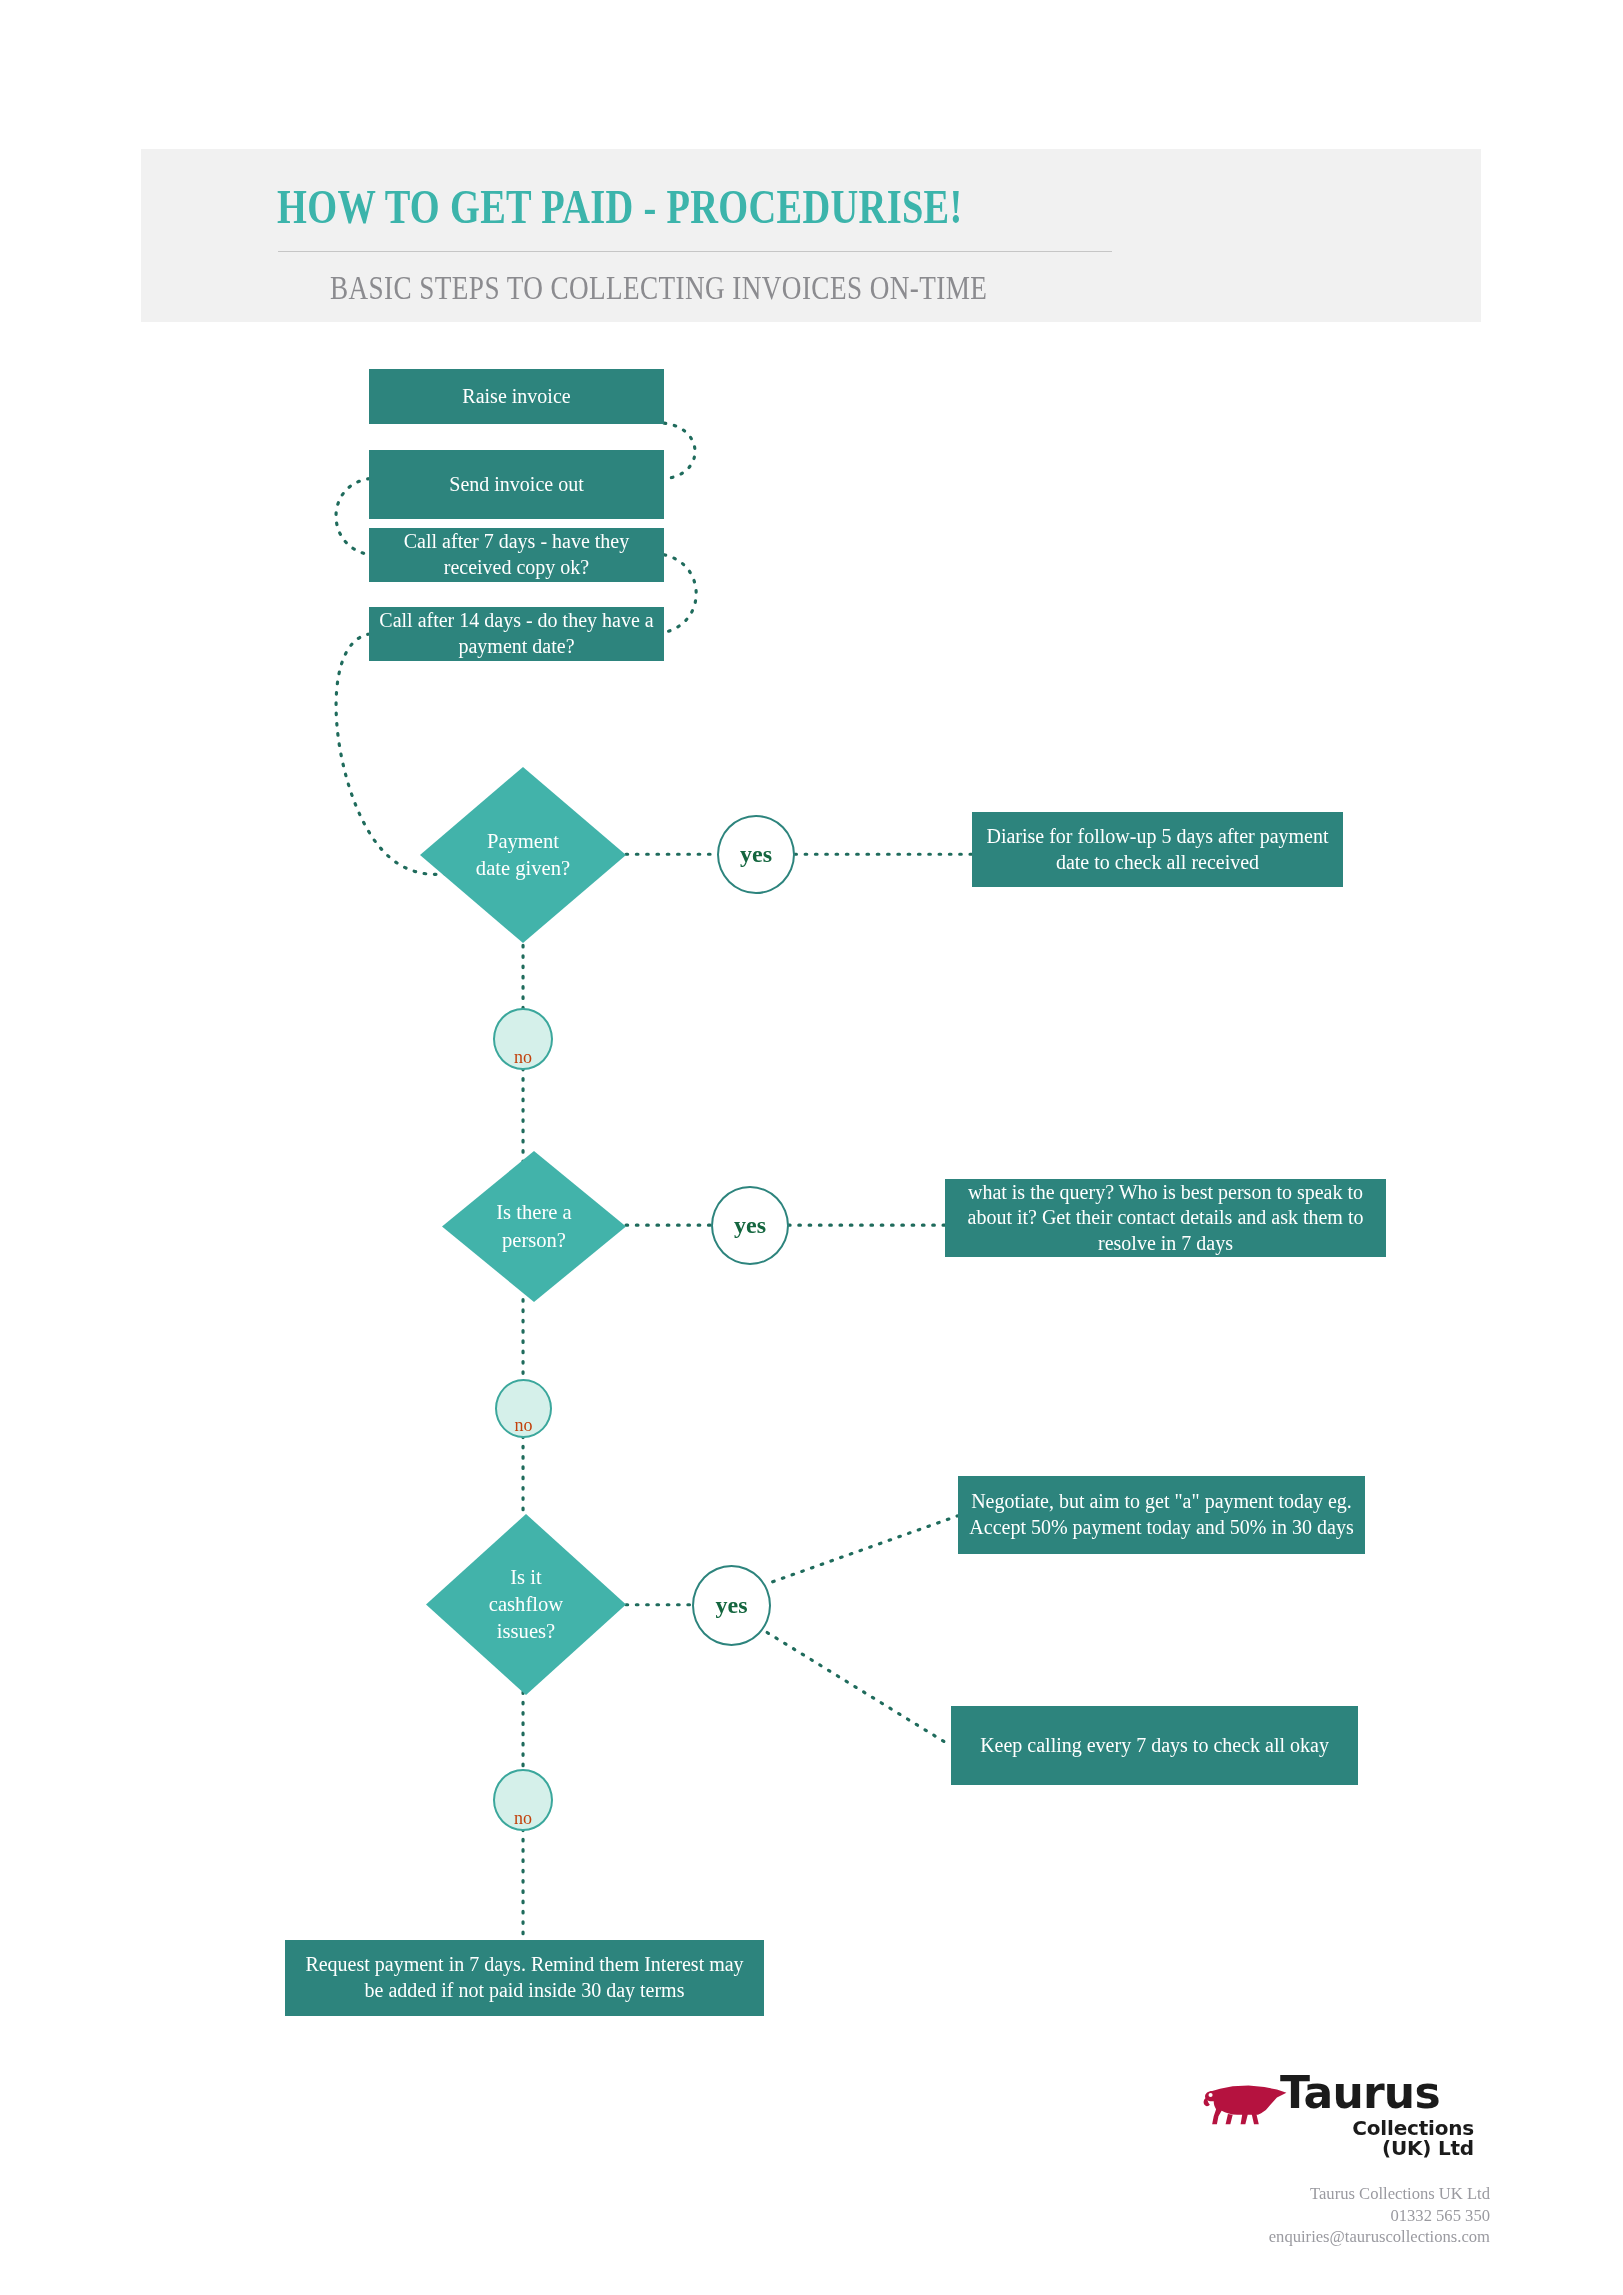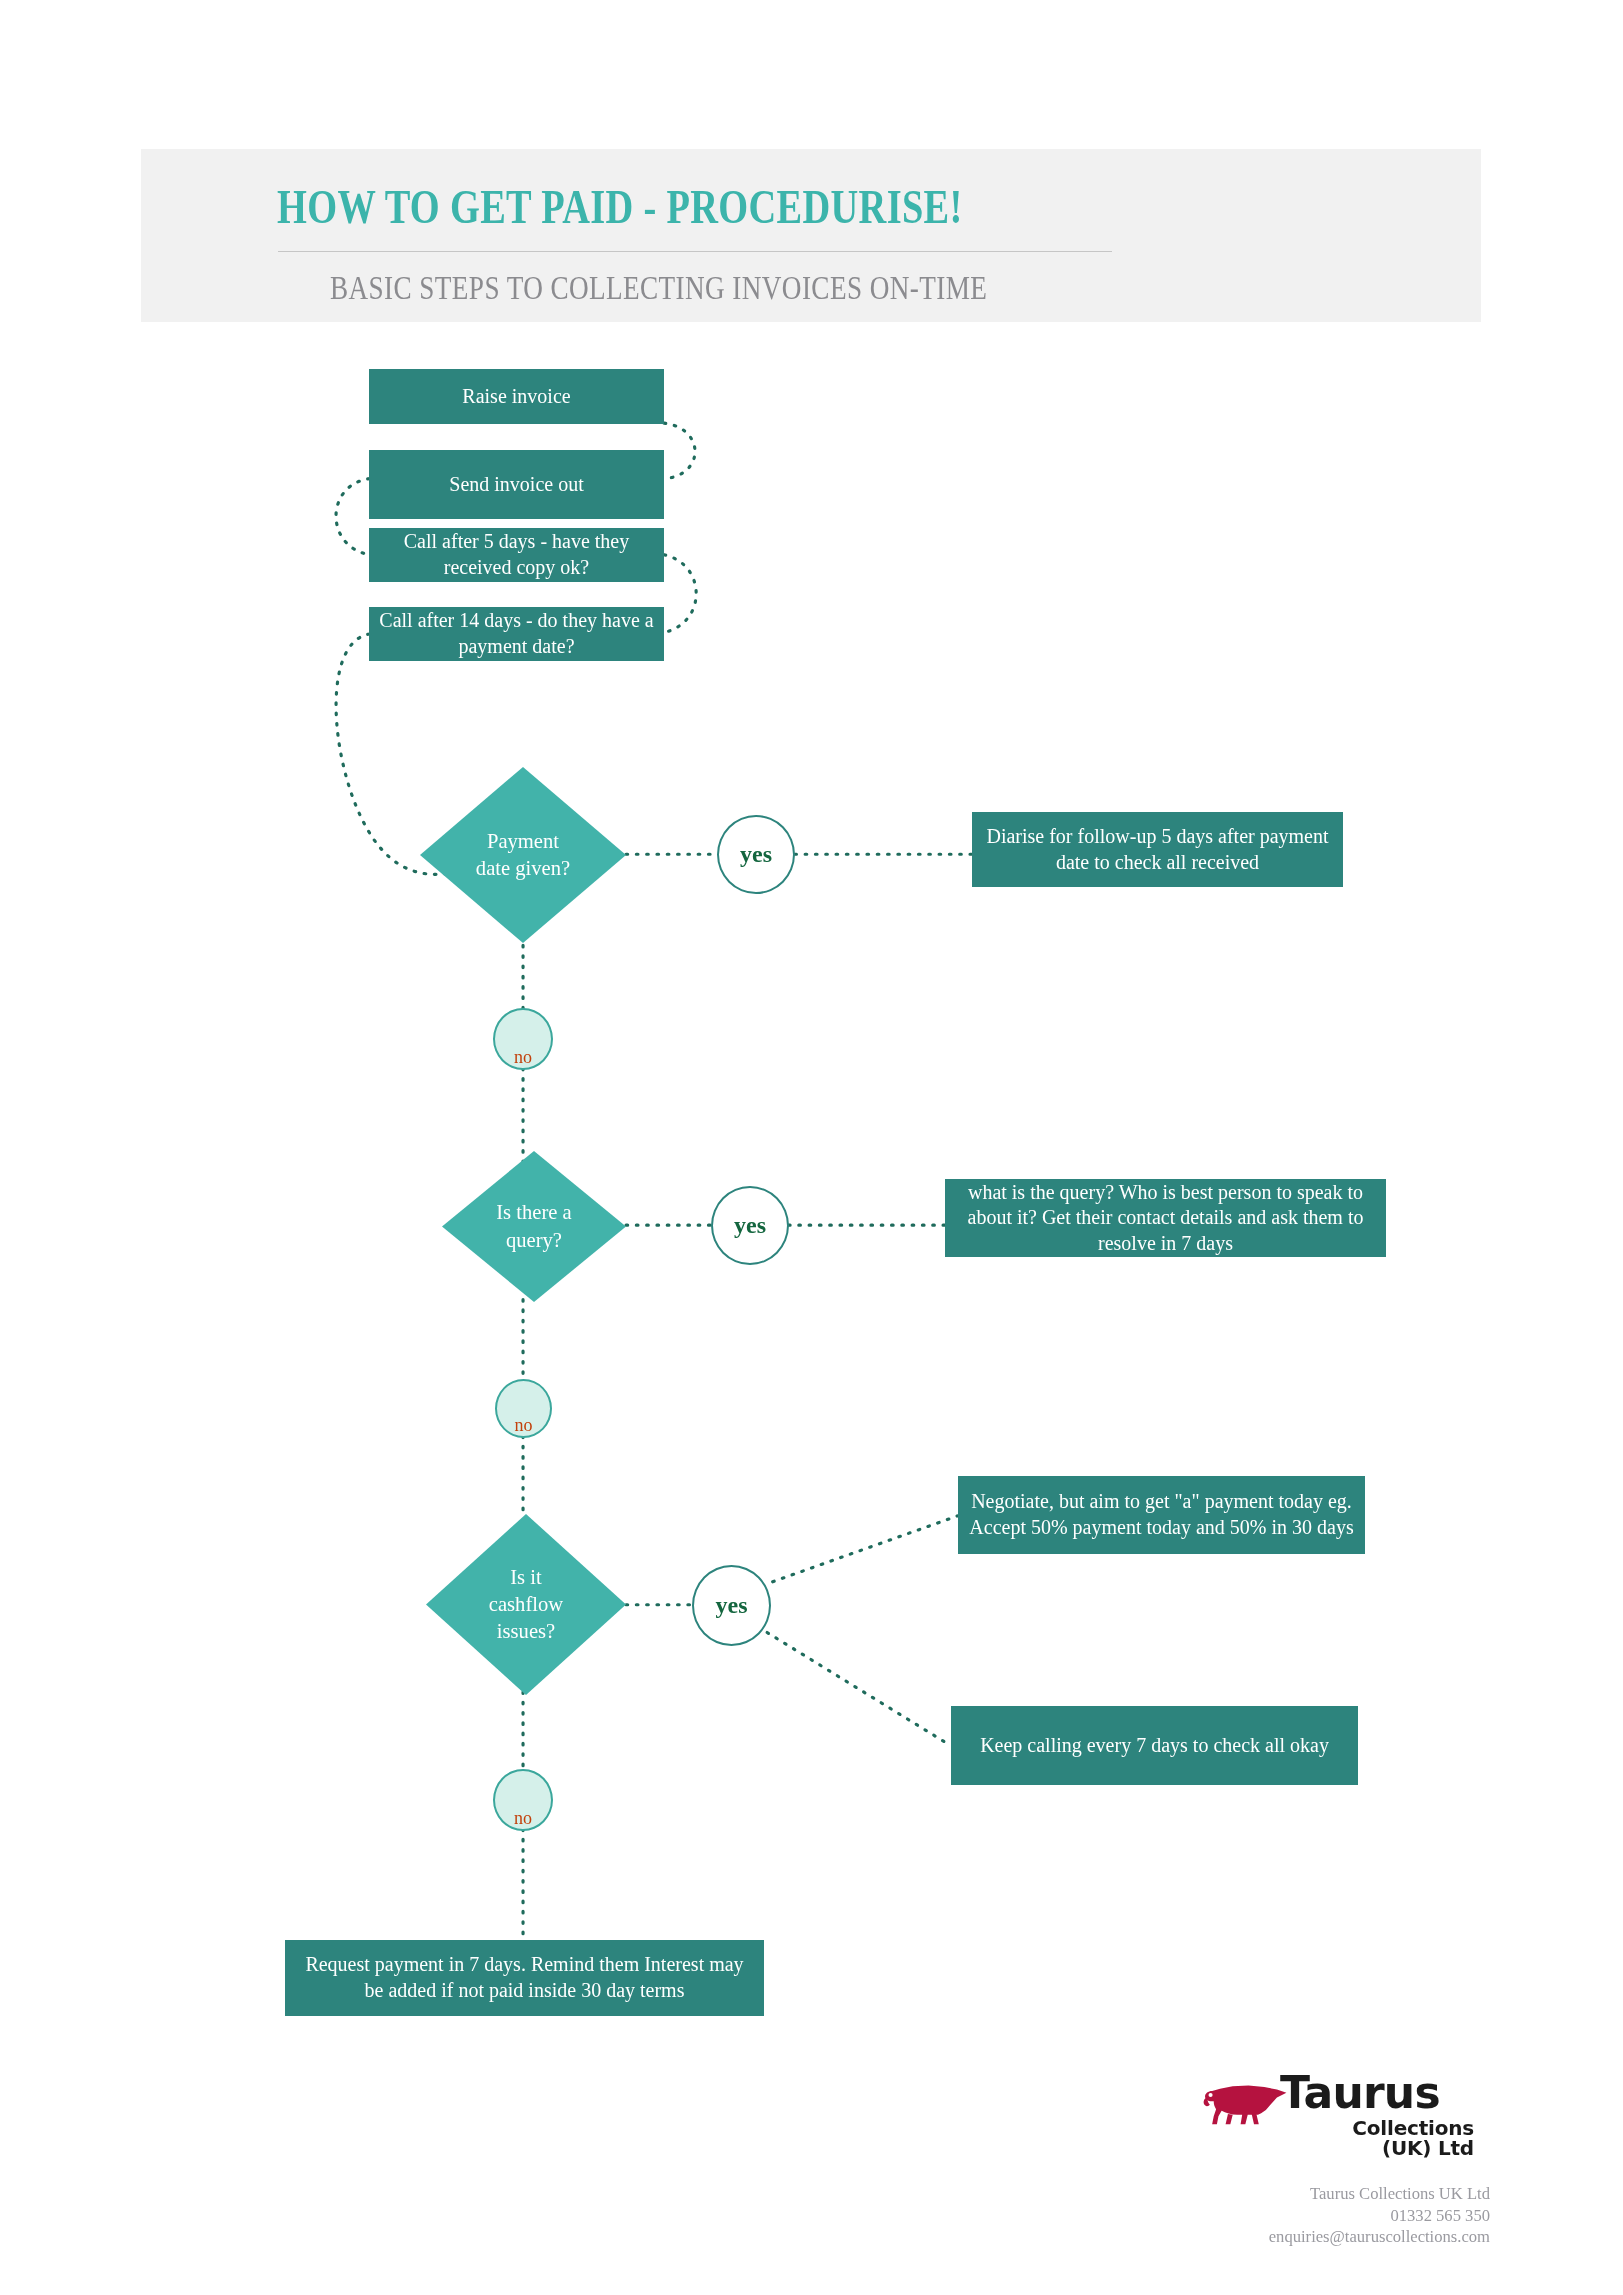--- a/index.html
+++ b/index.html
@@ -224,21 +224,21 @@
 
   <div class="pbox" style="left:369px; top:369px; width:295px; height:55px;">
     <span>Raise invoice</span>
   </div>
 
   <div class="pbox" style="left:369px; top:450px; width:295px; height:69px;">
     <span>Send invoice out</span>
   </div>
 
   <div class="pbox" style="left:369px; top:528px; width:295px; height:54px;">
-    <span>Call after 5 days - have they received copy ok?</span>
+    <span>Call after 7 days - have they received copy ok?</span>
   </div>
 
   <div class="pbox" style="left:369px; top:607px; width:295px; height:54px;">
     <span>Call after 14 days - do they have a payment date?</span>
   </div>
 
   <div class="diamond" style="left:420px; top:767px; width:206px; height:176px;">
     <span style="width:95px;">Payment date given?</span>
   </div>
 
@@ -248,21 +248,21 @@
 
   <div class="pbox" style="left:972px; top:812px; width:371px; height:75px;">
     <span>Diarise for follow-up 5 days after payment date to check all received</span>
   </div>
 
   <div class="node-no" style="left:493px; top:1008px; width:60px; height:62px;">
     <span>no</span>
   </div>
 
   <div class="diamond" style="left:442px; top:1151px; width:184px; height:151px;">
-    <span style="width:87px;">Is there a query?</span>
+    <span style="width:87px;">Is there a person?</span>
   </div>
 
   <div class="node-yes" style="left:711px; top:1186px; width:78px; height:79px;">
     <span>yes</span>
   </div>
 
   <div class="pbox" style="left:945px; top:1179px; width:441px; height:78px;">
     <span>what is the query? Who is best person to speak to about it? Get their contact details and ask them to resolve in 7 days</span>
   </div>
 

